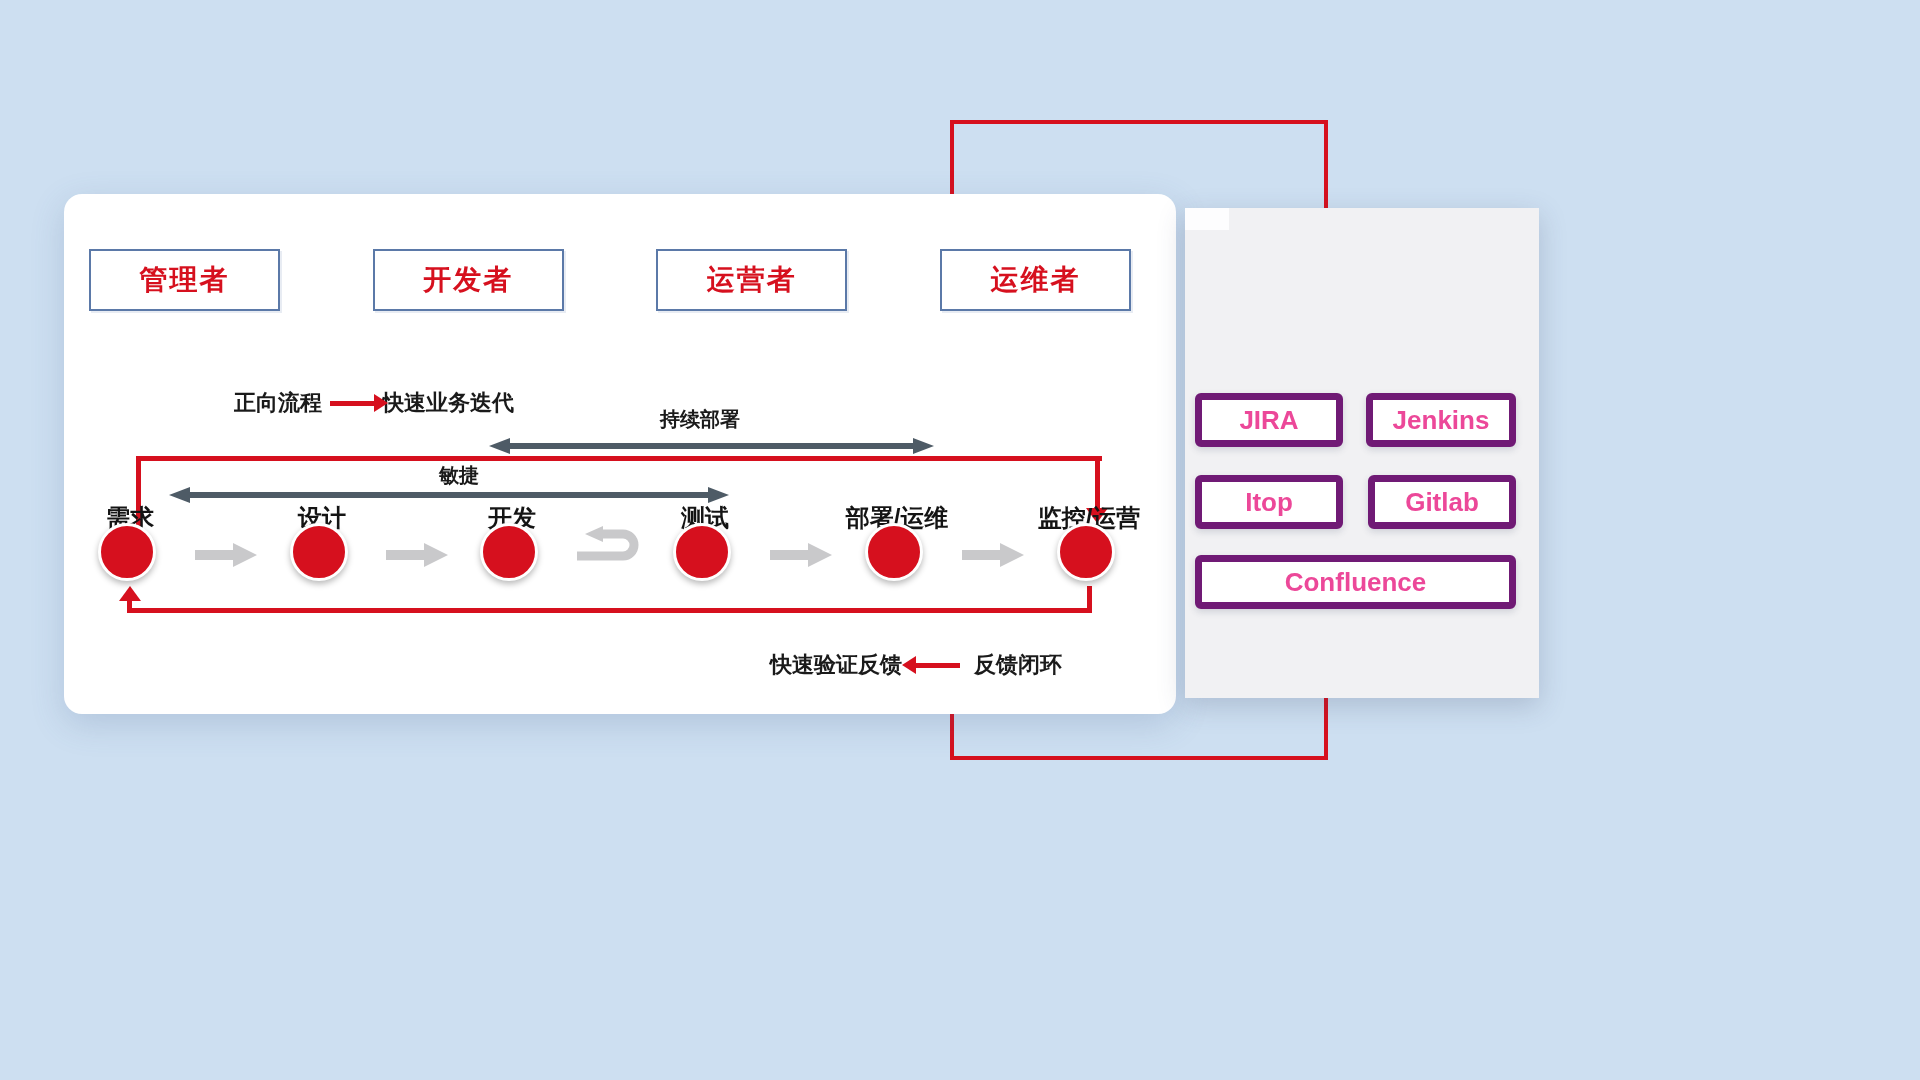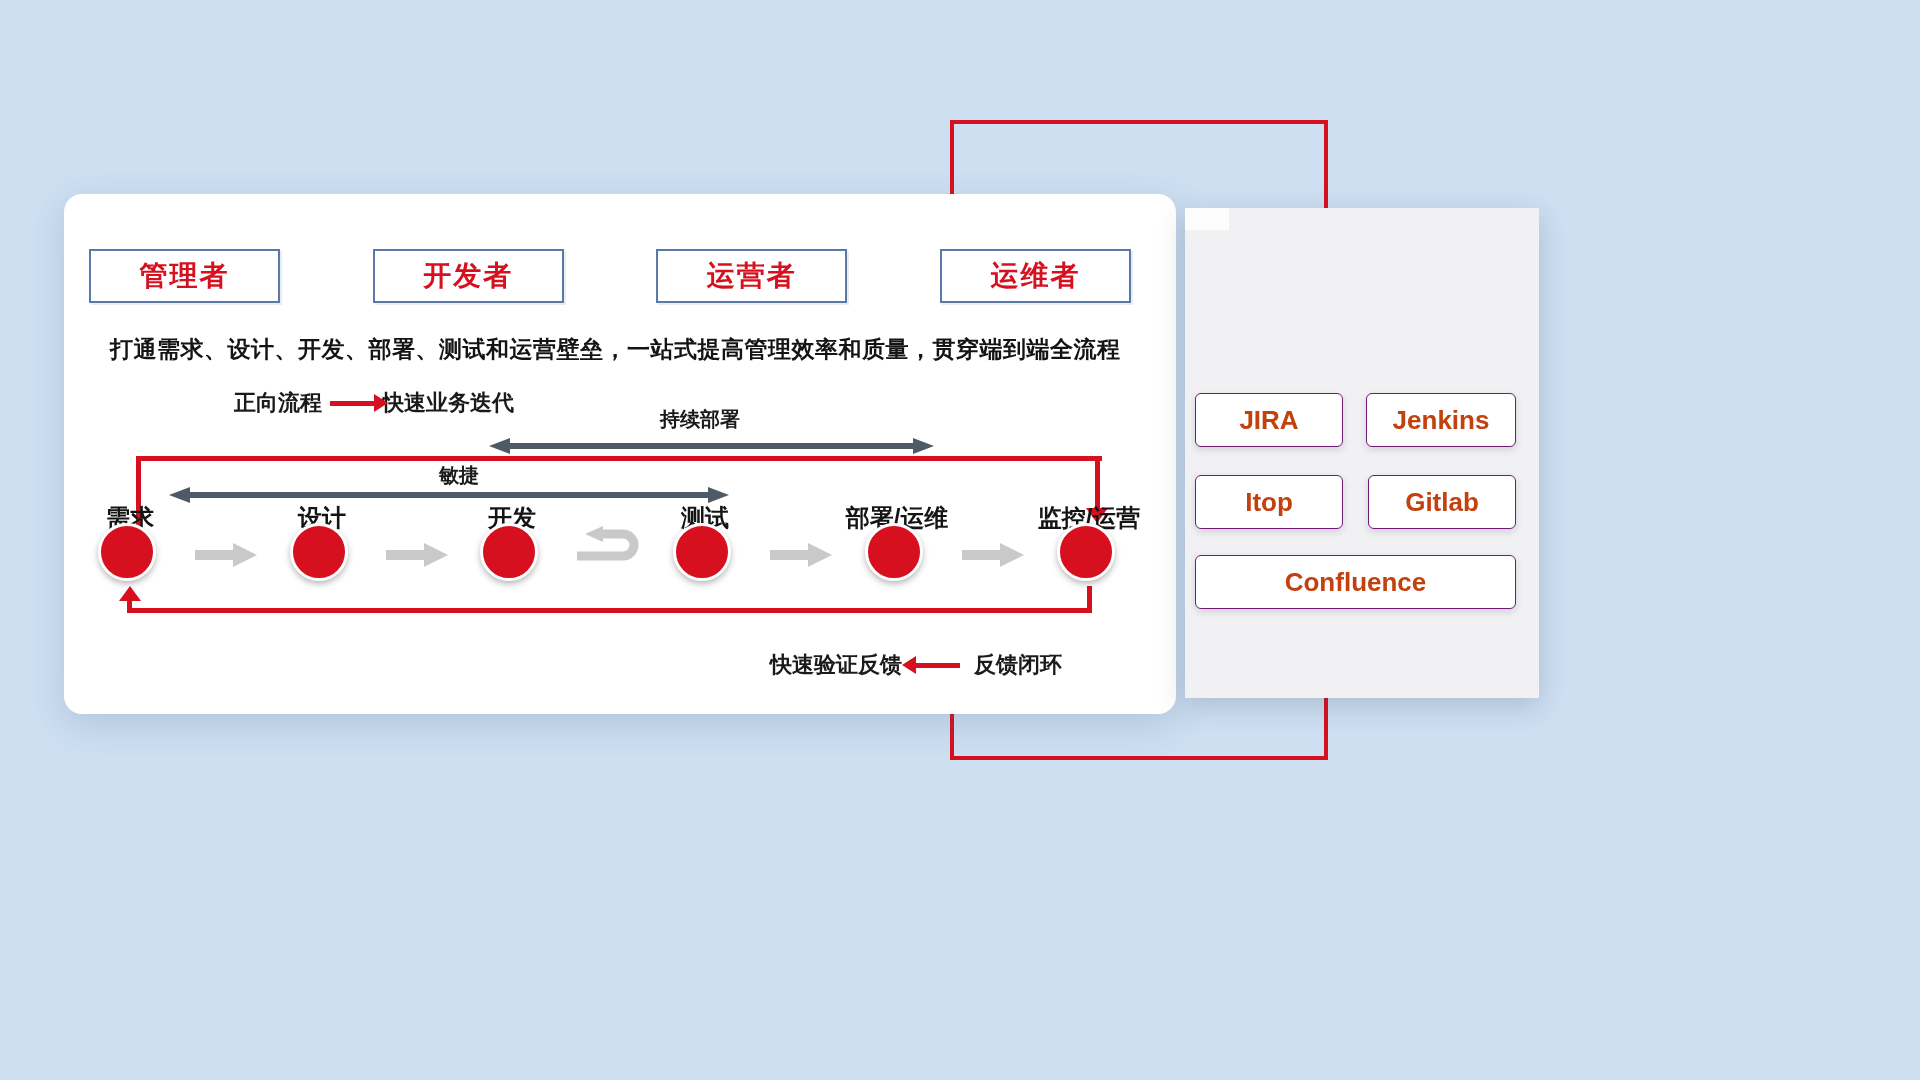--- a/index.html
+++ b/index.html
@@ -22,21 +22,21 @@
   .card {
     position:absolute; left:64px; top:194px; width:1112px; height:520px;
     background:#ffffff; border-radius:18px;
     box-shadow:0 10px 34px rgba(70,95,140,0.20);
     z-index:2;
   }
 
   
   .roles { position:absolute; left:25px; top:55px; width:1042px; display:flex; justify-content:space-between; }
   .role-box {
-    width:191px; height:54px; border:2px solid #5b79a8; background:#fff;
+    width:191px; height:62px; border:2px solid #5b79a8; background:#fff;
     display:flex; align-items:center; justify-content:center;
     color:#d6101e; font-size:28px; font-weight:bold; letter-spacing:2px;
     box-shadow:2px 2px 0 rgba(190,200,220,0.35);
   }
 
   .desc {
     position:absolute; left:46px; top:140px; width:1030px;
     font-size:23px; font-weight:bold; color:#141414; letter-spacing:0.5px; white-space:nowrap;
   }
 
@@ -87,23 +87,23 @@
 
   
   .panel {
     position:absolute; left:1185px; top:208px; width:354px; height:490px;
     background:#f1f1f3; box-shadow:0 8px 26px rgba(60,70,100,0.22); z-index:3;
   }
   .panel-notch { position:absolute; left:0; top:0; width:44px; height:22px; background:#fdfdfe; }
   .panel-title { position:absolute; left:0; top:26px; width:100%; text-align:center; color:#3a6db8; font-weight:bold; font-size:38px; letter-spacing:1px; line-height:74px; }
   .tool-box {
     position:absolute; height:54px; background:#ffffff; border-radius:6px;
-    border:1px solid #701a75; box-shadow:0 3px 7px rgba(60,70,100,0.18);
+    border:7px solid #701a75; box-shadow:0 3px 7px rgba(60,70,100,0.18);
     display:flex; align-items:center; justify-content:center;
-    font-size:26px; font-weight:bold; color:#c2410c;
+    font-size:26px; font-weight:bold; color:#ec4899;
   }
   .tb-jira       { left:10px;  top:185px; width:148px; }
   .tb-gitlab     { left:181px; top:185px; width:150px; }
   .tb-itop       { left:10px;  top:267px; width:148px; }
   .tb-jenkins    { left:183px; top:267px; width:148px; }
   .tb-confluence { left:10px;  top:347px; width:321px; }
 </style>
 </head>
 <body>
 
@@ -121,21 +121,20 @@
           <span>开发者</span>
         </div>
       <div class="role-box">
           <span>运营者</span>
         </div>
       <div class="role-box">
           <span>运维者</span>
         </div>
     </div>
 
-    <div class="desc">打通需求、设计、开发、部署、测试和运营壁垒，一站式提高管理效率和质量，贯穿端到端全流程</div>
 
     <div class="legend-forward">
       <span class="legend-label">正向流程</span>
       <span class="h-arrow-right"></span>
       <span class="legend-value">快速业务迭代</span>
     </div>
 
     <div class="span-label cd-label">持续部署</div>
     <svg class="span-arrow cd-arrow" width="445" height="18" viewBox="0 0 445 18">
       <line x1="16" y1="9" x2="429" y2="9" stroke="#4e5b66" stroke-width="6"></line>

